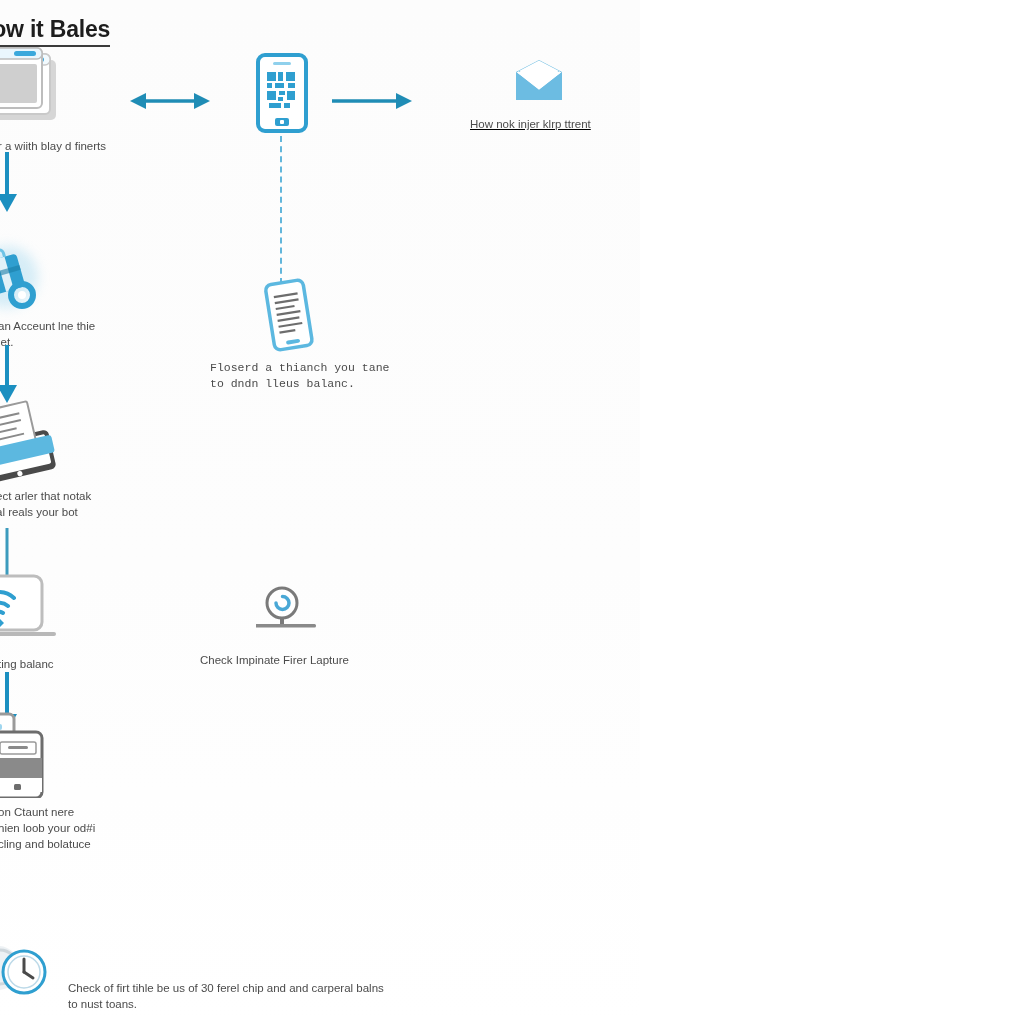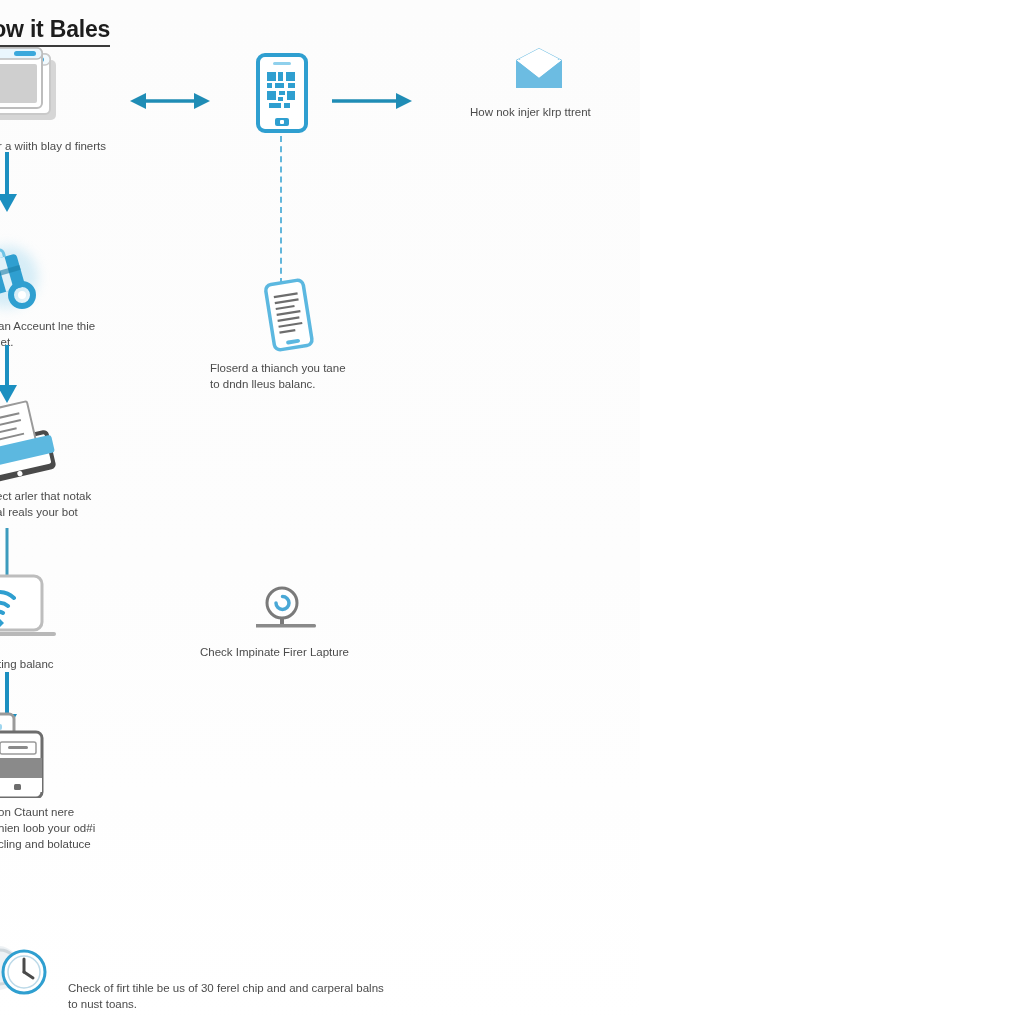--- a/index.html
+++ b/index.html
@@ -54,20 +54,21 @@
   }
   .node .caption {
     font-size: 11.5px;
     line-height: 16px;
     color: #4b4b4b;
     white-space: pre-line;
     margin-top: 14px;
   }
   .caption-blue {
     color: #4a6a80;
+    font-family: Liberation Mono, monospace;
   }
 
   .icon-wrap {
     position: relative;
   }
 
   
   .arrow {
     position: absolute;
   }
@@ -271,21 +272,21 @@
           <rect x="29" y="51" width="6" height="5"></rect>
         </g>
         <rect x="20" y="66" width="14" height="8" rx="2" fill="#2f9fd0"></rect>
         <rect x="25" y="68" width="4" height="4" rx="1" fill="#ffffff"></rect>
       </svg>
     </div>
   </div>
 
   <div class="dashed-v" style="left:280px; top:136px; height:148px;"></div>
 
-  <div class="node" style="left:470px; top:48px;">
+  <div class="node" style="left:470px; top:60px;text-decoration:underline;">
     <div class="icon-wrap" style="margin-left:42px;">
       <svg width="54" height="44" viewBox="0 0 54 44">
         <path d="M4 12 L27 0 L50 12 L50 40 L4 40 Z" fill="#6cbce2"></path>
         <path d="M4 12 L27 30 L50 12" fill="#ffffff" stroke="#ffffff" stroke-width="0"></path>
         <path d="M4 12 L27 30 L50 12 L50 14 L27 33 L4 14 Z" fill="#6cbce2"></path>
         <path d="M6 13 L27 28 L48 13 L48 11 L27 25 L6 11 Z" fill="#ffffff"></path>
         <path d="M7 11 L27 0.5 L47 11 L27 24 Z" fill="#ffffff"></path>
       </svg>
     </div>
     <div class="caption" style="width:250px; margin-top:12px;">How nok injer klrp ttrent</div>
@@ -316,16 +317,16 @@
 
   <div class="node" style="left:198px; top:586px;">
     <div class="icon-wrap" style="margin-left:58px;">
       <svg width="66" height="46" viewBox="0 0 66 46">
         <circle cx="26" cy="17" r="15" fill="#ffffff" stroke="#7a7a7a" stroke-width="3"></circle>
         <path d="M20 17 a6.5 6.5 0 1 0 6.5 -6.5" fill="none" stroke="#4aa8d6" stroke-width="3.5" stroke-linecap="round"></path>
         <rect x="24" y="31" width="4" height="7" fill="#7a7a7a"></rect>
         <rect x="-4" y="38" width="64" height="3.5" rx="1.5" fill="#8a8a8a"></rect>
       </svg>
     </div>
-    <div class="caption" style="width:260px; margin-top:12px; margin-left:2px;">Check Impinate Firer Lapture</div>
+    <div class="caption" style="width:260px; margin-top:20px; margin-left:2px;">Check Impinate Firer Lapture</div>
   </div>
 
 </div>
 
 </body></html>

